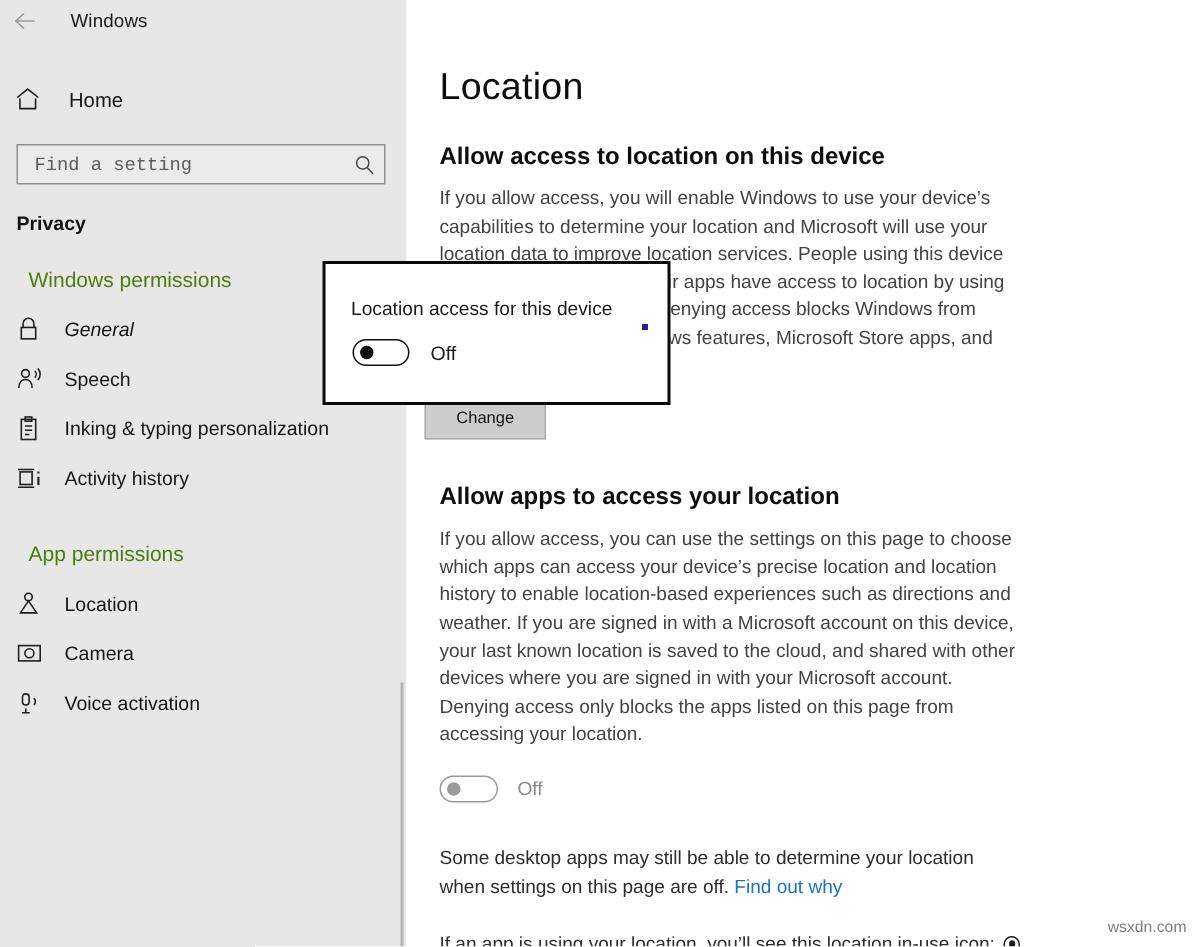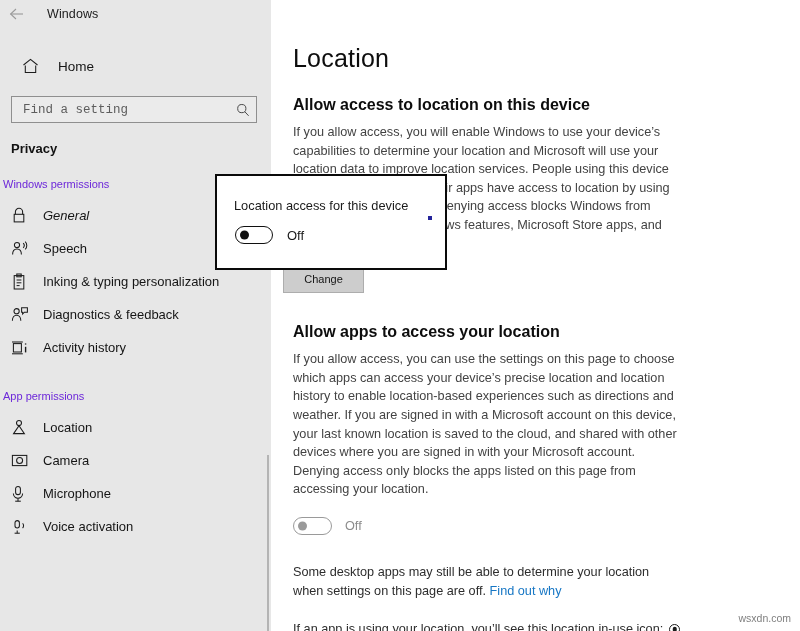--- a/index.html
+++ b/index.html
@@ -44,21 +44,21 @@
     color: #1b1b1b;
     margin-left: 13px;
     letter-spacing: .1px;
   }
 
   .home-row {
     display: flex;
     align-items: center;
     height: 32px;
     margin-top: 22px;
-    padding-left: 22px;
+    padding-left: 10px;
   }
   .home-row .ico {
     width: 30px;
     display: flex;
     justify-content: flex-start;
     align-items: center;
     color: #1d1d1d;
   }
   .home-row .lbl {
     font-size: 13.5px;
@@ -94,23 +94,23 @@
     color: #4a4a4a;
   }
 
   .section-strong {
     font-size: 13px;
     font-weight: bold;
     color: #121212;
     margin: 18px 0 0 11px;
   }
   .section-muted {
-    font-size: 11px;
-    color: #6d28d9;
-    margin-left: 3px;
+    font-size: 14px;
+    color: #4d7c0f;
+    margin-left: 19px;
   }
 
   .nav-item {
     display: flex;
     align-items: center;
     height: 33px;
     padding-left: 11px;
     cursor: default;
   }
   .nav-item .ico {
@@ -367,30 +367,20 @@
         <rect x="3.2" y="2.6" width="9.6" height="13.4" fill="none" stroke="currentColor" stroke-width="1.05"></rect>
         <rect x="5.8" y="1" width="4.4" height="2.8" fill="none" stroke="currentColor" stroke-width="1.05"></rect>
         <line x1="5.6" y1="7" x2="10.4" y2="7" stroke="currentColor" stroke-width="1"></line>
         <line x1="5.6" y1="9.8" x2="10.4" y2="9.8" stroke="currentColor" stroke-width="1"></line>
         <line x1="5.6" y1="12.6" x2="8.6" y2="12.6" stroke="currentColor" stroke-width="1"></line>
       </svg>
     </span>
     <span class="lbl">Inking &amp; typing personalization</span>
   </div>
 
-  <div class="nav-item">
-    <span class="ico">
-      <svg width="18" height="17" viewBox="0 0 18 17">
-        <circle cx="5.6" cy="5.2" r="2.6" fill="none" stroke="currentColor" stroke-width="1.05"></circle>
-        <path d="M1.4 14.8 C1.4 11 3.3 9.2 5.6 9.2 C7.9 9.2 9.8 11 9.8 14.8" fill="none" stroke="currentColor" stroke-width="1.05"></path>
-        <path d="M10.6 1.8 H16.4 V6.2 H13.4 L11.6 8 V6.2 H10.6 Z" fill="none" stroke="currentColor" stroke-width="1.05"></path>
-      </svg>
-    </span>
-    <span class="lbl">Diagnostics &amp; feedback</span>
-  </div>
 
   <div class="nav-item">
     <span class="ico">
       <svg width="18" height="16" viewBox="0 0 18 16">
         <rect x="2.4" y="3.6" width="8" height="8.4" fill="none" stroke="currentColor" stroke-width="1.05"></rect>
         <line x1="1" y1="2" x2="11.8" y2="2" stroke="currentColor" stroke-width="1.05"></line>
         <line x1="1" y1="13.8" x2="11.8" y2="13.8" stroke="currentColor" stroke-width="1.05"></line>
         <line x1="14.6" y1="3.4" x2="14.6" y2="4.6" stroke="currentColor" stroke-width="1.4"></line>
         <line x1="14.6" y1="6.8" x2="14.6" y2="12.4" stroke="currentColor" stroke-width="1.4"></line>
       </svg>
@@ -413,31 +403,20 @@
   <div class="nav-item">
     <span class="ico">
       <svg width="18" height="15" viewBox="0 0 18 15">
         <rect x="1.4" y="2.4" width="14.4" height="10.2" fill="none" stroke="currentColor" stroke-width="1.05"></rect>
         <circle cx="8.6" cy="7.5" r="3" fill="none" stroke="currentColor" stroke-width="1.05"></circle>
       </svg>
     </span>
     <span class="lbl">Camera</span>
   </div>
 
-  <div class="nav-item">
-    <span class="ico">
-      <svg width="14" height="18" viewBox="0 0 14 18">
-        <rect x="4.6" y="1.4" width="4.8" height="8.2" rx="2.4" fill="none" stroke="currentColor" stroke-width="1.05"></rect>
-        <path d="M2.4 8.6 a4.6 4.6 0 0 0 9.2 0" fill="none" stroke="currentColor" stroke-width="1.05"></path>
-        <line x1="7" y1="13.2" x2="7" y2="16.2" stroke="currentColor" stroke-width="1.05"></line>
-        <line x1="4.2" y1="16.2" x2="9.8" y2="16.2" stroke="currentColor" stroke-width="1.05"></line>
-      </svg>
-    </span>
-    <span class="lbl">Microphone</span>
-  </div>
 
   <div class="nav-item">
     <span class="ico">
       <svg width="18" height="16" viewBox="0 0 18 16">
         <rect x="4" y="1.6" width="4.4" height="7.4" rx="2.2" fill="none" stroke="currentColor" stroke-width="1.05"></rect>
         <line x1="6.2" y1="11.4" x2="6.2" y2="14.2" stroke="currentColor" stroke-width="1.05"></line>
         <line x1="3.6" y1="14.2" x2="8.8" y2="14.2" stroke="currentColor" stroke-width="1.05"></line>
         <path d="M11.6 4.4 a3.2 3.2 0 0 1 0 4.6" fill="none" stroke="currentColor" stroke-width="1.05"></path>
       </svg>
     </span>

